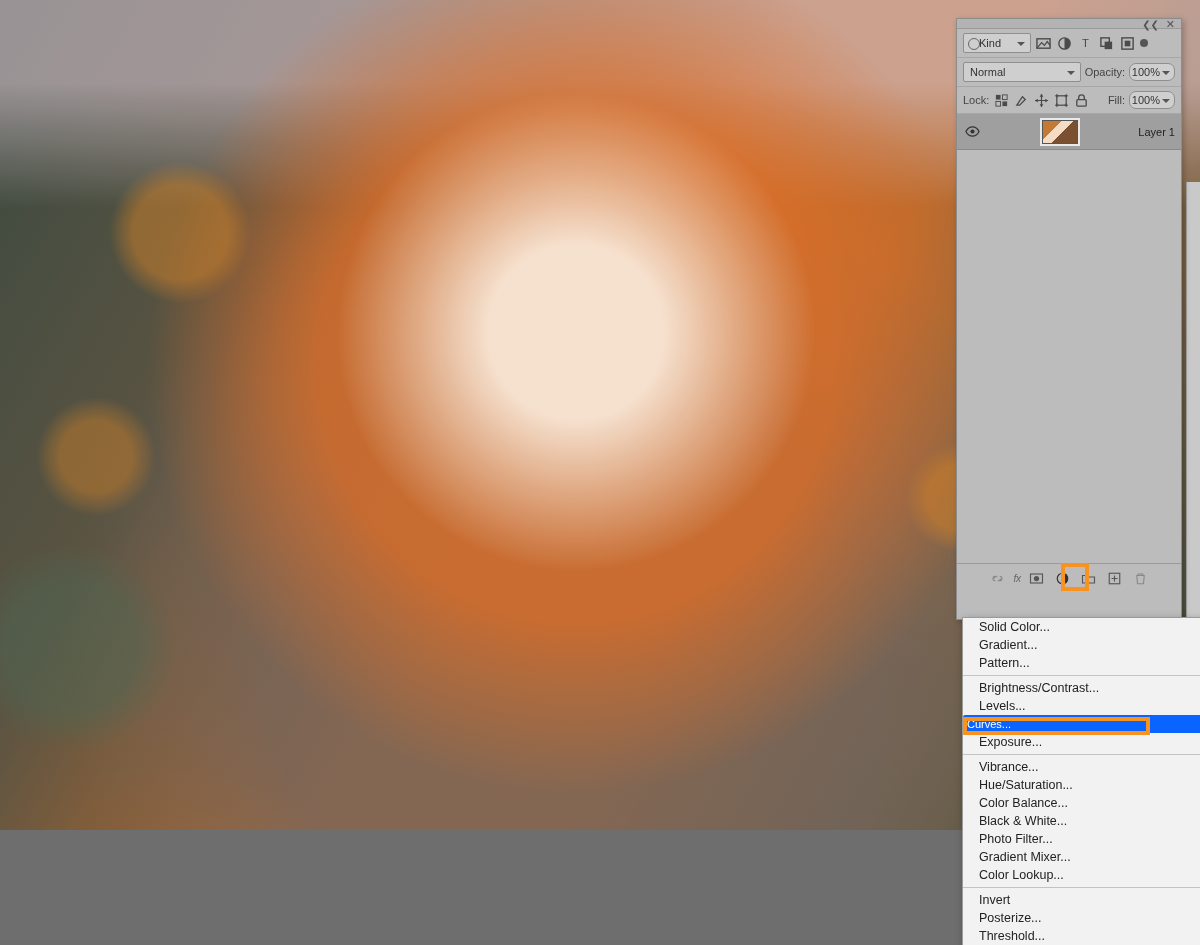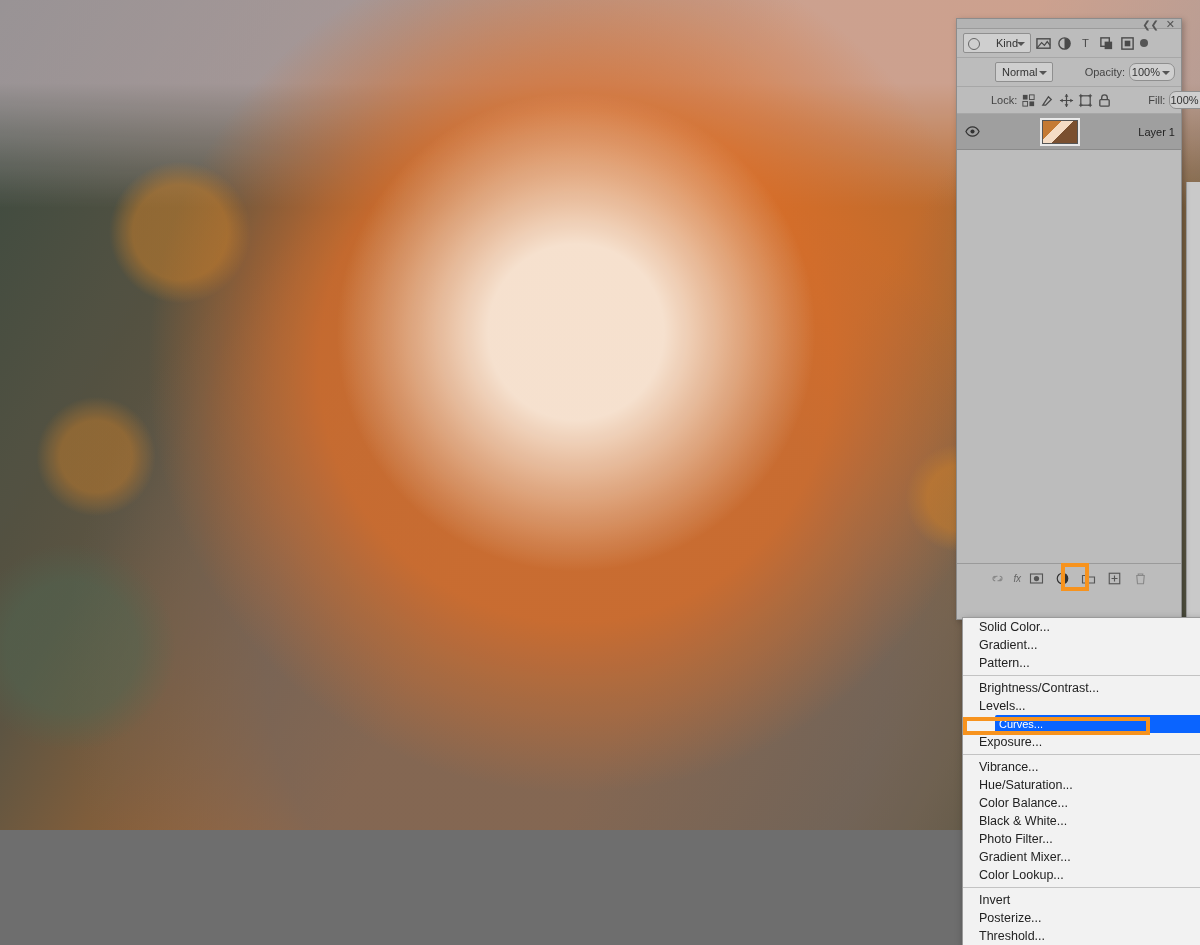--- a/index.html
+++ b/index.html
@@ -35,29 +35,29 @@
   .panel-top { height:10px; position:relative; background:#b3b3b3; border-bottom:1px solid #9a9a9a;}
   .panel-top .collapse { position:absolute; right:22px; top:0; font-size:10px; color:#555; }
   .panel-top .close { position:absolute; right:6px; top:-1px; font-size:11px; color:#555; }
   .tabrow { height:26px; background:#b3b3b3; display:flex; align-items:flex-end; border-bottom:1px solid #9a9a9a; position:relative;}
   .tab { height:26px; line-height:26px; padding:0 10px; font-size:12px; font-weight:700; background:#bcbcbc; border-right:1px solid #9a9a9a; }
   .hl1 { position:absolute; border:4px solid #f7931e; left:0; top:0; width:54px; height:26px; pointer-events:none;}
   .panel-menu { position:absolute; right:6px; top:4px; width:16px; height:12px;
     background: repeating-linear-gradient(#6a6a6a 0 2px, transparent 2px 4px);}
   .row { display:flex; align-items:center; gap:4px; padding:4px 6px; border-bottom:1px solid #a7a7a7; font-size:11px; color:#333;}
   .kind { position:relative; flex:0 0 68px; height:20px; background:#cfcfcf; border:1px solid #8f8f8f; border-radius:2px;
-          display:flex; align-items:center; padding-left:32px; font-size:11px;}
+          display:flex; align-items:center; padding-left:15px; font-size:11px;}
   .kind::before{content:""; position:absolute; left:4px; top:4px; width:10px; height:10px; border:1.5px solid #666; border-radius:50%;}
   .kind::after{content:""; position:absolute; right:5px; top:8px; border:4px solid transparent; border-top-color:#555;}
   .iconbtn { width:17px; height:17px; display:inline-flex; align-items:center; justify-content:center; color:#4a4a4a; }
   .iconbtn svg { width:15px; height:15px; }
   .smalldot{ width:8px;height:8px;border-radius:50%;background:#555;}
-  .sel { flex:1; height:20px; background:#cfcfcf; border:1px solid #8f8f8f; border-radius:2px; display:flex; align-items:center; padding:0 6px; position:relative; font-size:11px;margin-left:32px;}
+  .sel { flex:1; height:20px; background:#cfcfcf; border:1px solid #8f8f8f; border-radius:2px; display:flex; align-items:center; padding:0 6px; position:relative; font-size:11px;}
   .sel::after{content:""; position:absolute; right:5px; top:8px; border:4px solid transparent; border-top-color:#555;}
-  .lbl { font-size:11px; color:#444;margin-left:28px; }
+  .lbl { font-size:11px; color:#444; }
   .pct { width:46px; height:18px; background:#cfcfcf; border:1px solid #8f8f8f; border-radius:7px; display:flex; align-items:center; justify-content:flex-end; padding-right:14px; font-size:11px; position:relative;}
   .pct::after{content:""; position:absolute; right:4px; top:7px; border:4px solid transparent; border-top-color:#555;}
   .lockicons .iconbtn{ width:16px; height:16px; }
   .layerlist { flex:1; overflow:auto; }
   .layeritem { height:36px; background:#9f9f9f; border-bottom:1px solid #8a8a8a; display:flex; align-items:center; gap:8px; padding:0 6px;justify-content:space-between;}
   .eyecell{ width:18px; display:flex; justify-content:center;}
   .thumb { width:40px; height:28px; border:2px solid #e9e9e9; box-shadow:0 0 0 1px #555 inset;
     background: linear-gradient(135deg,#c47a34 0 35%,#f4dcc5 35% 55%,#7a5030 55% 100%); }
   .layername{ font-size:11px; color:#222; }
   .panel-bottom { height:30px; border-top:1px solid #9a9a9a; display:flex; align-items:center; justify-content:center; gap:6px; background:#bcbcbc; position:relative;}

